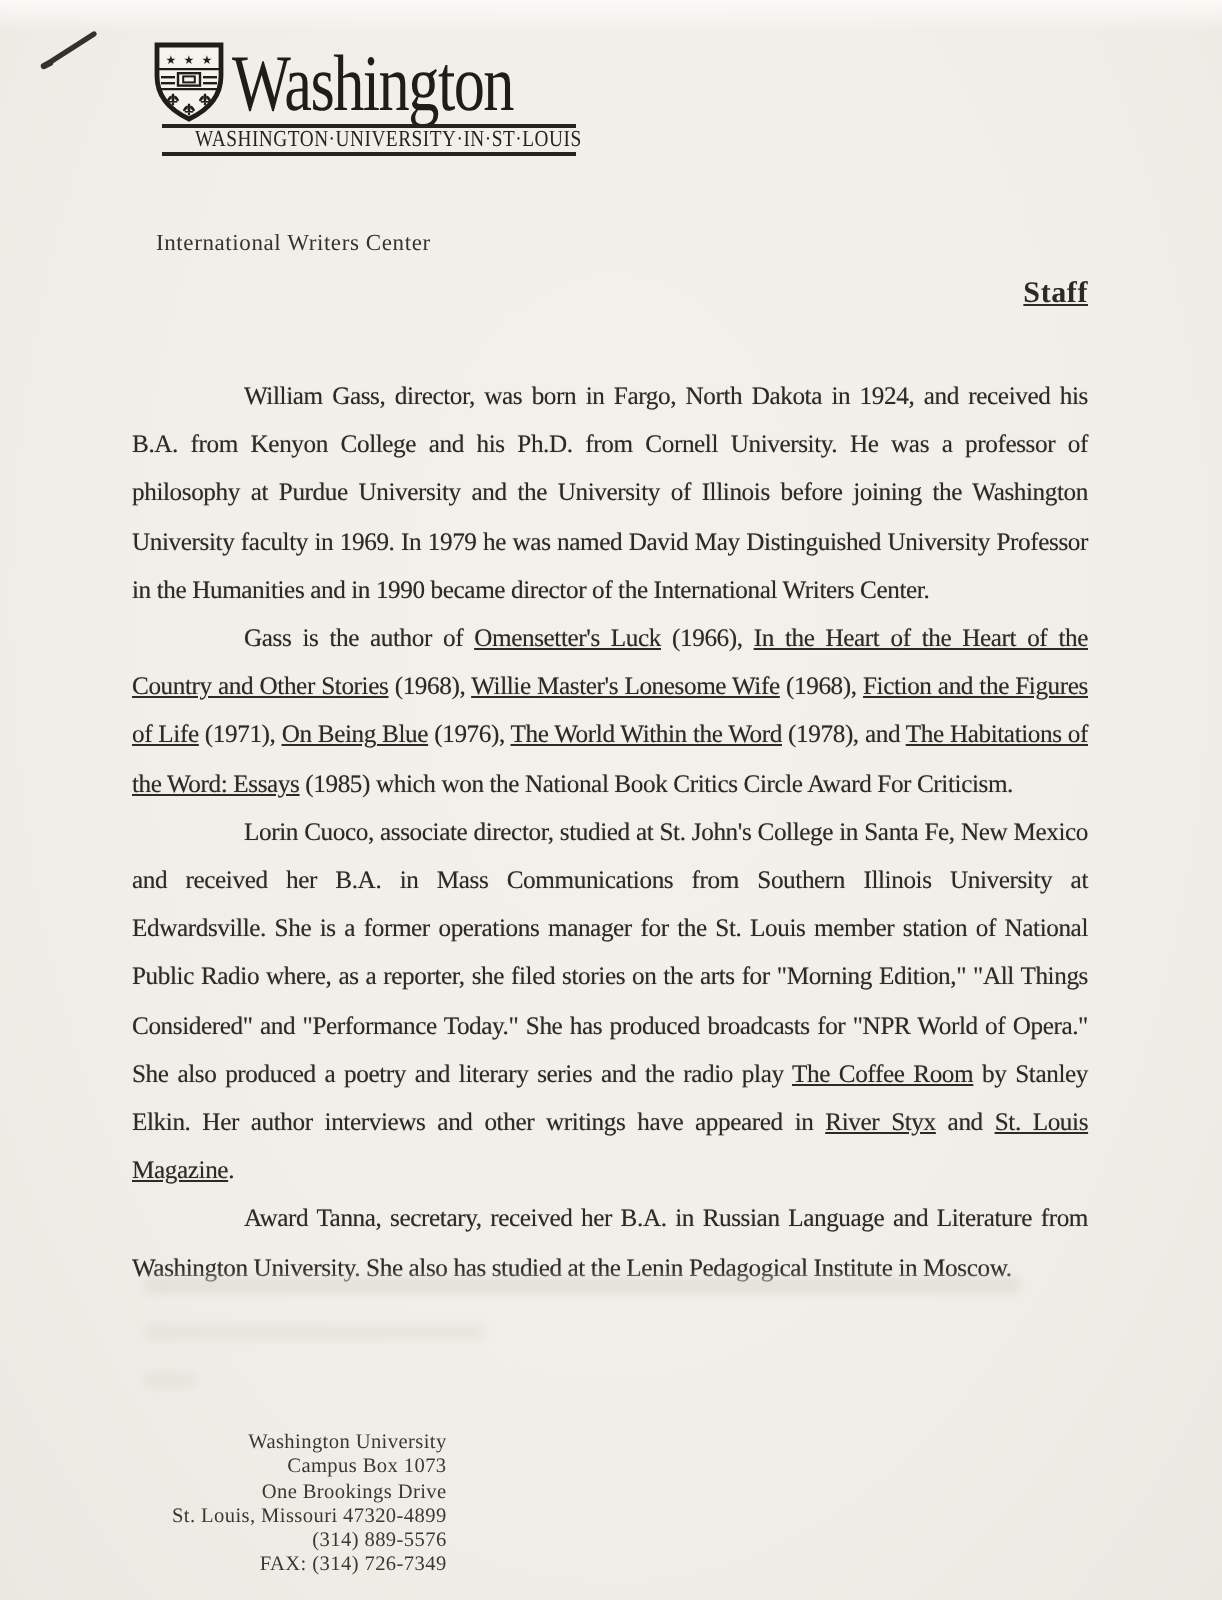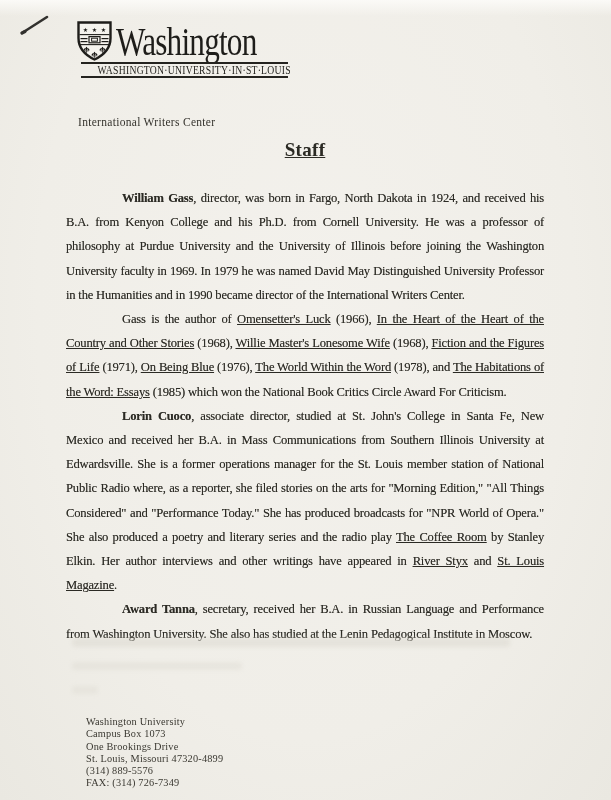--- a/index.html
+++ b/index.html
@@ -37,46 +37,46 @@
     letter-spacing:0.3px;
   }
   .department{
     position:absolute;left:78px;top:92px;
     font-size:11.5px;color:#34322c;letter-spacing:0.3px;margin-top:24px;
   }
 
   
   .doc-title{
     position:absolute;left:66px;top:139px;width:478px;
-    text-align:center;font-size:19px;font-weight:bold;
+    text-align:right;font-size:15px;font-weight:bold;
     text-decoration:underline;color:#2b2a24;letter-spacing:0.3px;
   }
   .doc-body{
     position:absolute;left:66px;top:186px;width:478px;
     font-size:12.6px;line-height:24.2px;color:#2b2a24;
     text-align:justify;letter-spacing:-0.2px;
     text-shadow:0 0 0.4px rgba(43,42,36,0.5);
   }
   .doc-body p{margin:0;text-indent:56px;}
-  .doc-body .b{font-weight:bold;}
+  .doc-body .b{font-weight:normal;}
   .doc-body .u{text-decoration:underline;}
 
   
   .ghost{position:absolute;background:#dcd9d0;filter:blur(2.2px);border-radius:3px;}
   .ghost-1{left:72px;top:638px;width:438px;height:9px;opacity:.55;}
   .ghost-2{left:72px;top:662px;width:170px;height:8px;opacity:.4;}
   .ghost-3{left:72px;top:686px;width:26px;height:8px;opacity:.38;}
 
   
   .footer{
     position:absolute;left:86px;top:716px;
     font-size:10.3px;line-height:12.3px;color:#3a3831;
     letter-spacing:0.2px;
   }
-  .footer div{white-space:nowrap;}
+  .footer div{white-space:nowrap;text-align:right;}
 </style>
 </head>
 <body>
 
 <div class="page">
 
   <div class="scan-top-edge"></div>
 
   <svg class="pen-mark" viewBox="0 0 32 24">
     <line x1="3" y1="20" x2="28" y2="4" stroke="#32312e" stroke-width="2.6" stroke-linecap="round"></line>
@@ -114,21 +114,21 @@
   <div class="brand-rule rule-top"></div>
   <div class="tagline">WASHINGTON·UNIVERSITY·IN·ST·LOUIS</div>
   <div class="brand-rule rule-bottom"></div>
   <div class="department">International Writers Center</div>
 
   <div class="doc-title">Staff</div>
   <div class="doc-body">
       <p><span class="b">William Gass</span><span>, director, was born in Fargo, North Dakota in 1924, and received his B.A. from Kenyon College and his Ph.D. from Cornell University. He was a professor of philosophy at Purdue University and the University of Illinois before joining the Washington University faculty in 1969. In 1979 he was named David May Distinguished University Professor in the Humanities and in 1990 became director of the International Writers Center.</span></p>
       <p><span>Gass is the author of </span><span class="u">Omensetter's Luck</span><span> (1966), </span><span class="u">In the Heart of the Heart of the Country and Other Stories</span><span> (1968), </span><span class="u">Willie Master's Lonesome Wife</span><span> (1968), </span><span class="u">Fiction and the Figures of Life</span><span> (1971), </span><span class="u">On Being Blue</span><span> (1976), </span><span class="u">The World Within the Word</span><span> (1978), and </span><span class="u">The Habitations of the Word: Essays</span><span> (1985) which won the National Book Critics Circle Award For Criticism.</span></p>
       <p><span class="b">Lorin Cuoco</span><span>, associate director, studied at St. John's College in Santa Fe, New Mexico and received her B.A. in Mass Communications from Southern Illinois University at Edwardsville. She is a former operations manager for the St. Louis member station of National Public Radio where, as a reporter, she filed stories on the arts for "Morning Edition," "All Things Considered" and "Performance Today." She has produced broadcasts for "NPR World of Opera." She also produced a poetry and literary series and the radio play </span><span class="u">The Coffee Room</span><span> by Stanley Elkin. Her author interviews and other writings have appeared in </span><span class="u">River Styx</span><span> and </span><span class="u">St. Louis Magazine</span><span>.</span></p>
-      <p><span class="b">Award Tanna</span><span>, secretary, received her B.A. in Russian Language and Performance from Washington University. She also has studied at the Lenin Pedagogical Institute in Moscow.</span></p>
+      <p><span class="b">Award Tanna</span><span>, secretary, received her B.A. in Russian Language and Literature from Washington University. She also has studied at the Lenin Pedagogical Institute in Moscow.</span></p>
     </div>
 
   <div class="ghost ghost-1"></div>
   <div class="ghost ghost-2"></div>
   <div class="ghost ghost-3"></div>
 
   <div class="footer">
       <div>Washington University</div>
       <div>Campus Box 1073</div>
       <div>One Brookings Drive</div>

